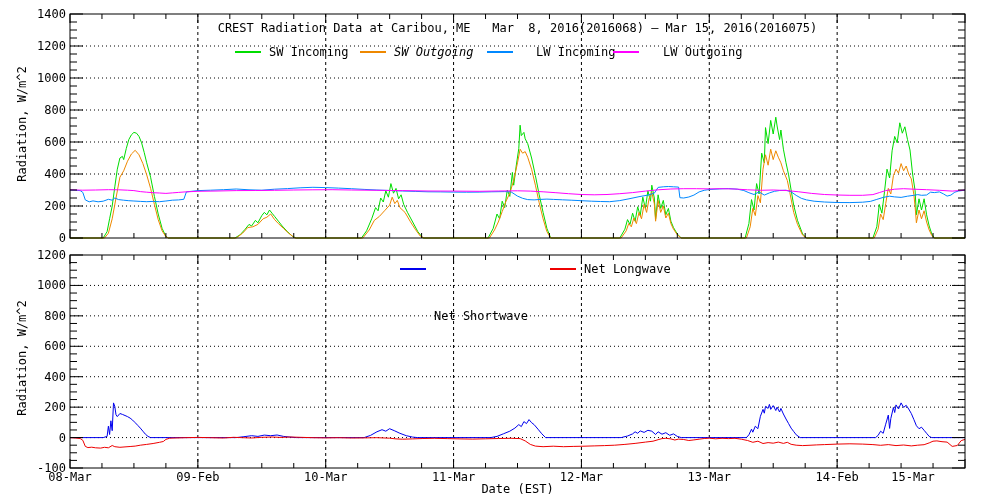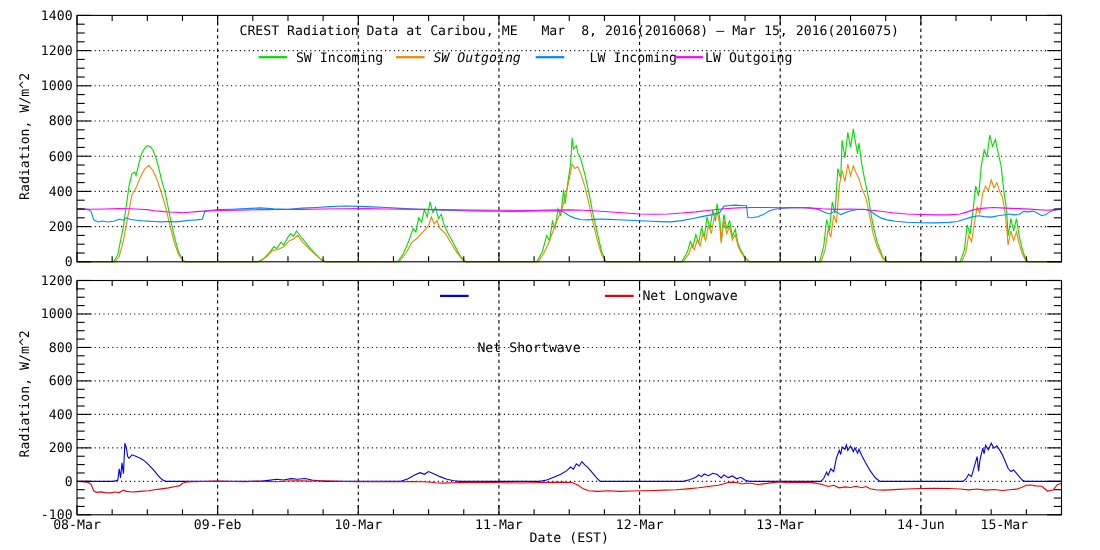--- a/index.html
+++ b/index.html
@@ -302,34 +302,34 @@
     <div class="txt ytick" style="top: 72px;">1000</div>
     <div class="txt ytick" style="top: 40px;">1200</div>
     <div class="txt ytick" style="top: 8px;">1400</div>
     <div class="swatch" style="left: 235px; top: 51px; background: rgb(0, 221, 0);"></div>
     <div class="txt" style="left: 269px; top: 46px;">SW Incoming</div>
     <div class="swatch" style="left: 360px; top: 51px; background: rgb(238, 136, 0);"></div>
     <div class="txt" style="left: 394px; top: 46px; font-style: italic;">SW Outgoing</div>
     <div class="swatch" style="left: 487px; top: 51px; background: rgb(0, 136, 255);"></div>
     <div class="txt" style="left: 536px; top: 46px;">LW Incoming</div>
     <div class="swatch" style="left: 613px; top: 51px; background: rgb(255, 0, 255);"></div>
-    <div class="txt" style="left: 641px; top: 46px; text-align: right;">LW Outgoing</div>
+    <div class="txt" style="left: 663px; top: 46px; text-align: right;">LW Outgoing</div>
     <div class="txt ytick" style="top: 462px;">-100</div>
     <div class="txt ytick" style="top: 431.571px;">0</div>
     <div class="txt ytick" style="top: 401.143px;">200</div>
     <div class="txt ytick" style="top: 370.714px;">400</div>
     <div class="txt ytick" style="top: 340.286px;">600</div>
     <div class="txt ytick" style="top: 309.857px;">800</div>
     <div class="txt ytick" style="top: 279.429px;">1000</div>
     <div class="txt ytick" style="top: 249px;">1200</div>
     <div class="txt xtick" style="left: 40px; top: 471px;">08-Mar</div>
     <div class="txt xtick" style="left: 167.857px; top: 471px;">09-Feb</div>
     <div class="txt xtick" style="left: 295.714px; top: 471px;">10-Mar</div>
     <div class="txt xtick" style="left: 423.571px; top: 471px;">11-Mar</div>
     <div class="txt xtick" style="left: 551.429px; top: 471px;">12-Mar</div>
     <div class="txt xtick" style="left: 679.286px; top: 471px;">13-Mar</div>
-    <div class="txt xtick" style="left: 807.143px; top: 471px;">14-Jun</div>
+    <div class="txt xtick" style="left: 807.143px; top: 471px;">14-Feb</div>
     <div class="txt xtick" style="left: 883px; top: 471px;">15-Mar</div>
     <div class="swatch" style="left: 400px; top: 268px; background: rgb(0, 0, 238);"></div>
     <div class="txt" style="left: 434px; top: 263px; margin-top: 47px;">Net Shortwave</div>
     <div class="swatch" style="left: 550px; top: 268px; background: rgb(238, 0, 0);"></div>
     <div class="txt" style="left: 584px; top: 263px;">Net Longwave</div>
   </div>
 
 </body></html>

